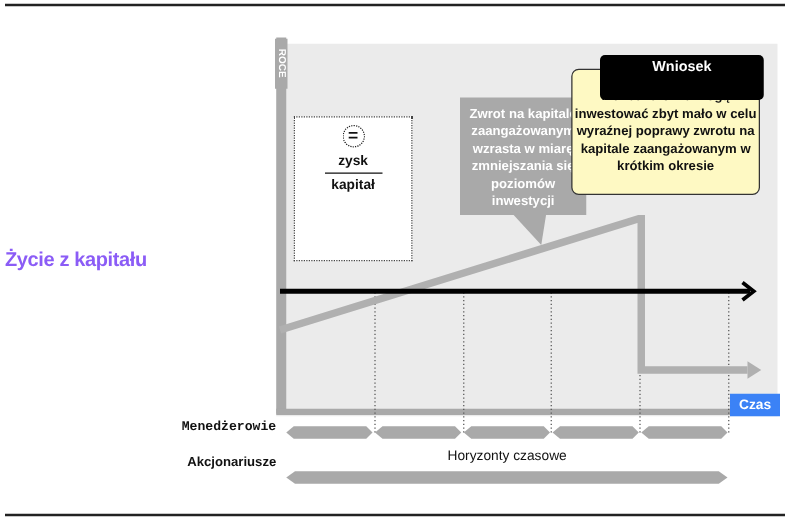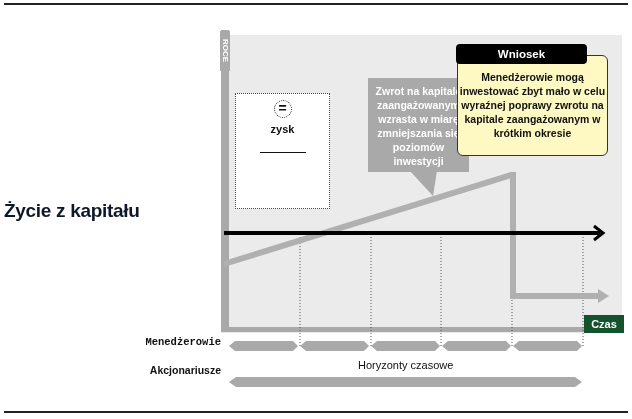--- a/index.html
+++ b/index.html
@@ -1,33 +1,33 @@
 <!DOCTYPE html>
 <html><head>
 <meta charset="utf-8">
 <style>
   html, body { margin:0; padding:0; background:#ffffff; }
   body { width:632px; height:419px; position:relative; overflow:hidden; font-family:"Liberation Sans", sans-serif; }
   .rule { position:absolute; left:4px; right:4px; height:2px; background:#222; }
   .rule.top { top:3px; }
   .rule.bottom { top:411px; }
-  .title { position:absolute; left:4px; top:200px; font-size:19px; font-weight:bold; color:#0f172a; letter-spacing:-0.3px; }
+  .title { position:absolute; left:4px; top:200px; font-size:16px; font-weight:bold; color:#8b5cf6; letter-spacing:-0.3px; }
   .panel { position:absolute; left:221px; top:35px; width:401px; height:298px; background:#ebebeb; }
   .yaxis-bar { position:absolute; left:221px; top:30px; width:8px; height:301px; background:#a9a9a9; }
   .yaxis-label { position:absolute; left:220px; top:31px; width:10px; height:40px; background:#a9a9a9; color:#fff; font-size:8px; font-weight:bold; writing-mode:vertical-rl; text-align:center; line-height:10px; }
   .bottom-bar { position:absolute; left:221px; top:327px; width:396px; height:5px; background:#a9a9a9; }
-  .czas { position:absolute; left:584px; top:315px; width:40px; height:18px; background:#14532d; color:#fff; font-size:11px; font-weight:bold; text-align:center; line-height:18px; }
+  .czas { position:absolute; left:584px; top:315px; width:40px; height:18px; background:#3b82f6; color:#fff; font-size:11px; font-weight:bold; text-align:center; line-height:18px; }
   .formula-box { position:absolute; left:235px; top:93px; width:93px; height:114px; border:1px dotted #444; background:#fff; text-align:center; font-weight:bold; font-size:11px; color:#111; line-height:14px; }
   .formula-title { margin-top:9px; }
   .eq { margin:6px auto 4px; width:16px; height:16px; border:1px dotted #222; border-radius:50%; font-size:14px; line-height:15px; }
-  .frac-num { padding-bottom:15px; }
+  .frac-num { padding-bottom:1px; }
   .frac-line { width:46px; height:1px; background:#111; margin:1px auto 2px; }
   .callout { position:absolute; left:336px; top:78px; width:101px; height:94px; background:#a9a9a9; color:#fff; font-weight:bold; font-size:10.5px; line-height:14px; text-align:center; padding-top:6px; box-sizing:border-box;margin-left:32px; }
   .conclusion { position:absolute; left:457px; top:55px; width:149px; height:99px; background:#fef9c3; border:1px solid #333; border-radius:6px; text-align:center; }
-  .conclusion-header { position:absolute; left:456px; top:44px; width:131px; height:20px; background:#000; border-radius:4px; color:#fff; font-weight:bold; font-size:11.5px; text-align:center; line-height:20px; }
+  .conclusion-header { position:absolute; left:480px; top:44px; width:131px; height:36px; background:#000; border-radius:4px; color:#fff; font-weight:bold; font-size:11.5px; text-align:center; line-height:20px; }
   .conclusion-body { margin-top:14px; font-size:10.5px; font-weight:bold; line-height:14px; color:#111; }
   .row-label { position:absolute; font-size:10.5px; font-weight:bold; color:#111; text-align:right; width:95px; }
   .horizons-label { position:absolute; left:358px; top:359px; font-size:11px; font-weight:normal; color:#111; }
   svg.overlay { position:absolute; left:0; top:0; }
 </style>
 </head>
 <body>
 
 <div class="rule top"></div>
 <div class="title">Życie z kapitału</div>
@@ -63,20 +63,21 @@
     <polygon points="513,346 519,341 577,341 582,346 577,351 519,351"></polygon>
   </g>
 
   <polygon points="229,382 236,377 575,377 582,382 575,387 236,387" fill="#a9a9a9"></polygon>
 </svg>
 
 <div class="formula-box">
   <div class="eq">=</div>
   <div class="frac-num">zysk</div>
   <div class="frac-line"></div>
+  <div>kapitał</div>
 </div>
 
 <div class="callout">Zwrot na kapitale zaangażowanym wzrasta w miarę zmniejszania się poziomów inwestycji</div>
 
 <div class="conclusion">
   <div class="conclusion-body">Menedżerowie mogą inwestować zbyt mało w celu wyraźnej poprawy zwrotu na kapitale zaangażowanym w krótkim okresie</div>
 </div>
 <div class="conclusion-header">Wniosek</div>
 
 <div class="czas">Czas</div>

